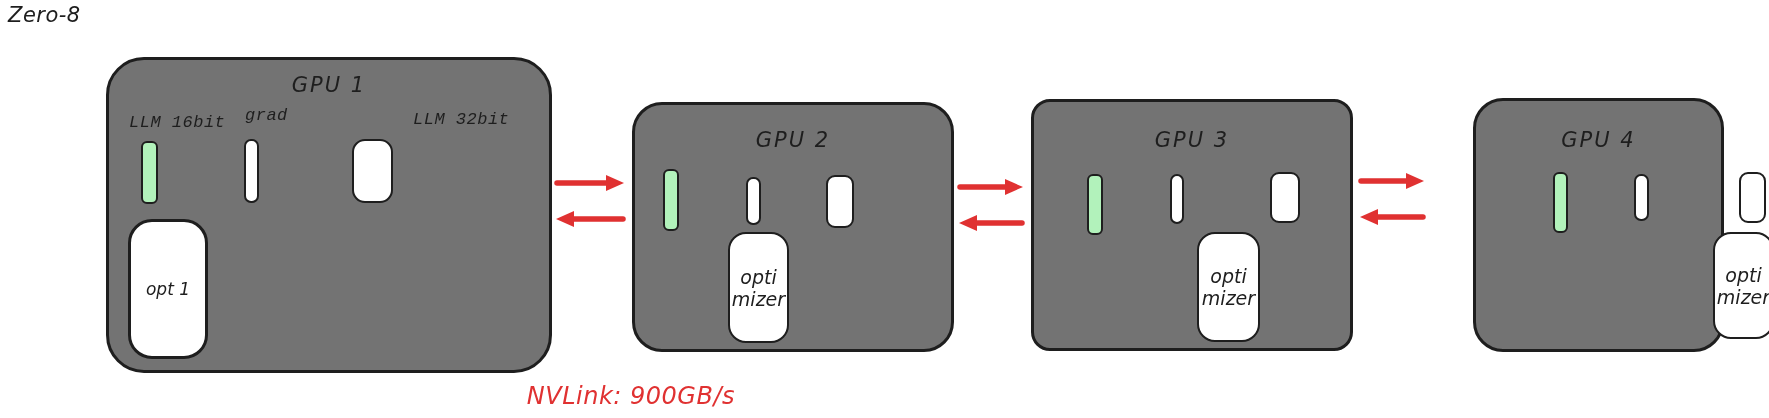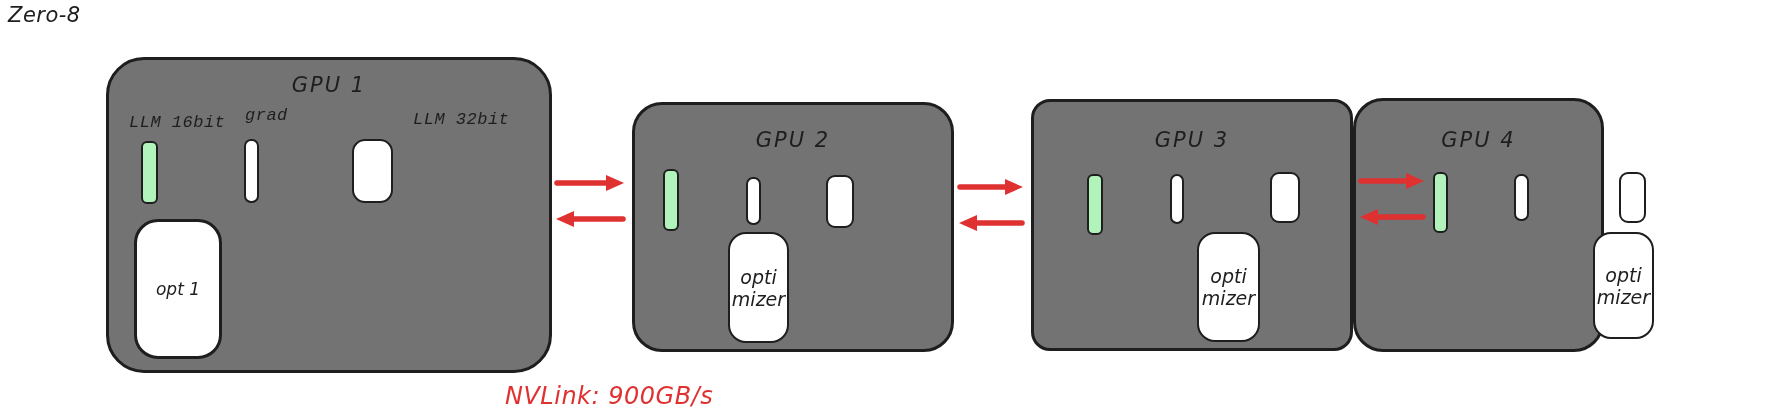--- a/index.html
+++ b/index.html
@@ -23,21 +23,21 @@
   .gpu-box {
     position: absolute;
     border: 3px solid #1e1e1e;
     border-radius: 30px;
     background: #737373;
     box-sizing: border-box;
   }
   #gpu1 { left: 106px; top: 57px;  width: 446px; height: 316px; border-radius: 38px; }
   #gpu2 { left: 632px; top: 102px; width: 322px; height: 250px; }
   #gpu3 { left: 1031px; top: 99px; width: 322px; height: 252px; border-radius: 19px; }
-  #gpu4 { left: 1353px; top: 98px; width: 251px; height: 254px; }
+  #gpu4 { left: 1473px; top: 98px; width: 251px; height: 254px; }
   .gpu-title {
     position: absolute;
     left: 0; right: 0;
     text-align: center;
     font-size: 21px;
     font-style: italic;
     letter-spacing: 2px;
   }
   #gpu1 .gpu-title { top: 13px; }
   #gpu2 .gpu-title { top: 23px; }
@@ -73,21 +73,21 @@
     text-align: center;
   }
   #gpu1 .opt-box { border-width: 3px; font-size: 17px; }
   
   .g1-label-llm16 { left: 20px;  top: 53px; }
   .g1-label-grad  { left: 136px; top: 46px; }
   .g1-label-llm32 { left: 304px; top: 50px; }
   .g1-green { left: 32px;  top: 81px; width: 17px; height: 63px; border-radius: 6px; }
   .g1-grad  { left: 135px; top: 79px; width: 15px; height: 64px; border-radius: 7px; }
   .g1-llm32 { left: 243px; top: 79px; width: 41px; height: 64px; border-radius: 13px; }
-  .g1-opt   { left: 25px;  top: 159px; width: 88px; height: 140px; border-radius: 24px; }
+  .g1-opt   { left: 19px;  top: 159px; width: 80px; height: 140px; border-radius: 24px; }
   
   .g2-green { left: 28px;  top: 64px; width: 16px; height: 62px; border-radius: 6px; }
   .g2-grad  { left: 111px; top: 72px; width: 15px; height: 48px; border-radius: 7px; }
   .g2-llm32 { left: 191px; top: 70px; width: 28px; height: 53px; border-radius: 9px; }
   .g2-opt   { left: 93px;  top: 127px; width: 61px; height: 111px; border-radius: 18px; }
   
   .g3-green { left: 53px;  top: 72px; width: 16px; height: 61px; border-radius: 6px; }
   .g3-grad  { left: 136px; top: 72px; width: 14px; height: 50px; border-radius: 7px; }
   .g3-llm32 { left: 236px; top: 70px; width: 30px; height: 51px; border-radius: 9px; }
   .g3-opt   { left: 163px; top: 130px; width: 63px; height: 110px; border-radius: 18px; }
@@ -95,21 +95,21 @@
   .g4-green { left: 77px;  top: 71px; width: 15px; height: 61px; border-radius: 6px; }
   .g4-grad  { left: 158px; top: 73px; width: 15px; height: 47px; border-radius: 7px; }
   .g4-llm32 { left: 263px; top: 71px; width: 27px; height: 51px; border-radius: 9px; }
   .g4-opt   { left: 237px; top: 131px; width: 61px; height: 107px; border-radius: 18px; }
   .arrow { position: absolute; }
   .nvlink-label {
     position: absolute;
     left: 505px;
     top: 382px;
     width: 230px;
-    text-align: left;
+    text-align: right;
     font-size: 24px;
     font-style: italic;
     color: #e03131;
     letter-spacing: 0.5px;
     white-space: nowrap;
   }
 </style>
 </head>
 <body>
 

